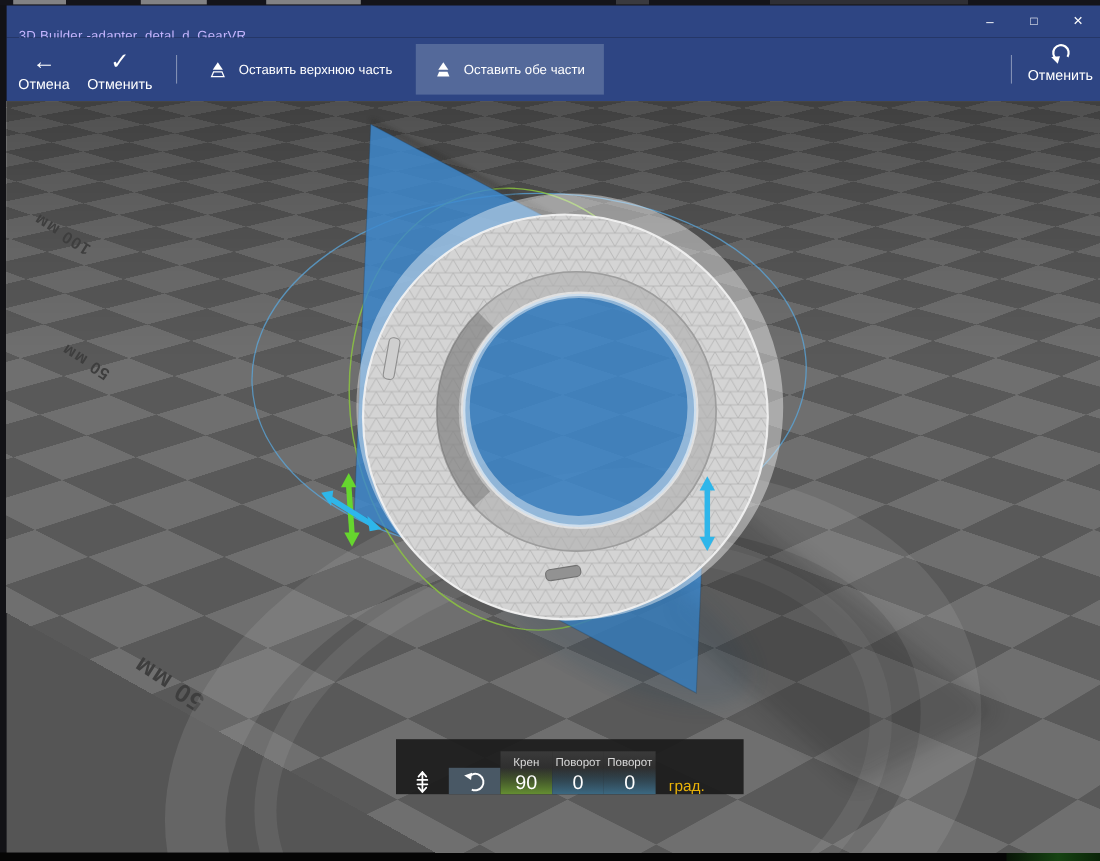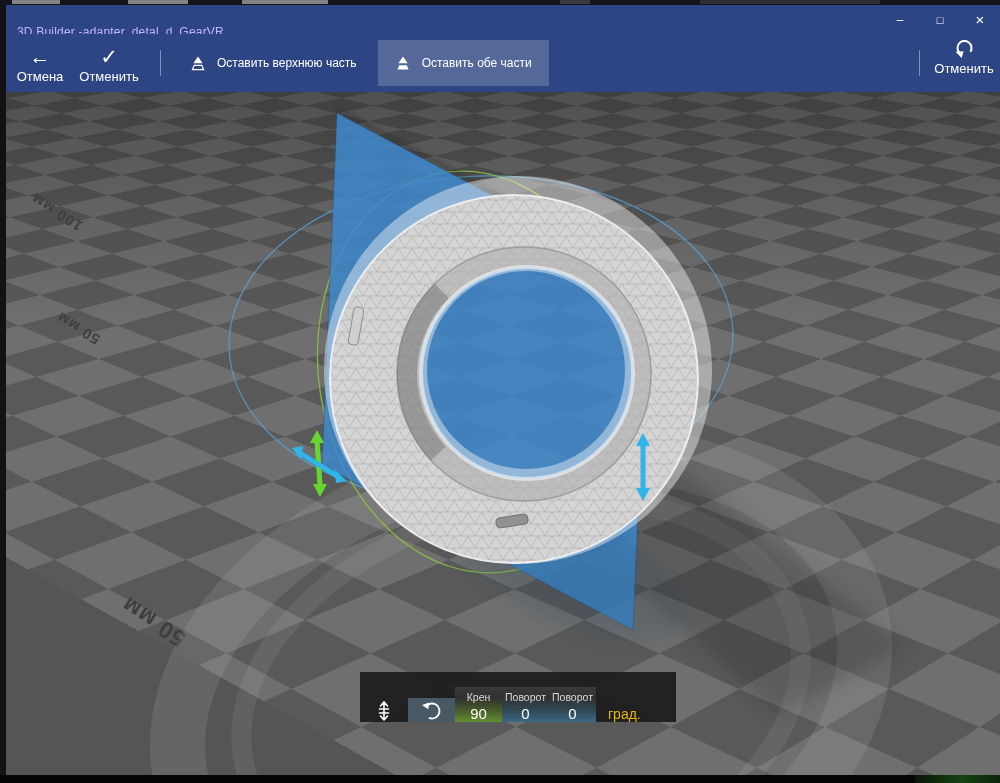--- a/index.html
+++ b/index.html
@@ -58,21 +58,21 @@
   .scene{position:absolute;left:0;top:0;}
 
   
   .tpanel{position:absolute;left:354px;top:580px;width:316px;height:50px;
     background:rgba(26,26,26,.9);display:flex;align-items:flex-end;color:#fff;}
   .tp-move{width:48px;display:flex;align-items:center;justify-content:center;}
   .tp-rotate{width:47px;display:flex;align-items:center;justify-content:center;background:#495865;}
   .tp-field{width:47px;position:relative;display:flex;flex-direction:column;align-items:center;
     background:linear-gradient(#3a3a3a,#262626 70%);}
   .tp-field .flb{font-size:10.5px;color:#d8d8d8;margin-top:4px;position:relative;z-index:1;}
-  .tp-field .fval{font-size:15px;color:#fff;margin-top:2px;position:relative;z-index:1;}
+  .tp-field .fval{font-size:18px;color:#fff;margin-top:2px;position:relative;z-index:1;}
   .tp-field.green::after{content:"";position:absolute;left:0;right:0;bottom:0;height:24px;
     background:linear-gradient(to top,rgba(104,148,50,.95),rgba(104,148,50,0));}
   .tp-field.blue::after{content:"";position:absolute;left:0;right:0;bottom:0;height:24px;
     background:linear-gradient(to top,rgba(62,112,140,.9),rgba(62,112,140,0));}
   .tp-units{display:flex;align-items:center;margin-left:12px;font-size:14px;color:#eab308;}
 </style>
 </head>
 <body>
 
 <div class="screen">

